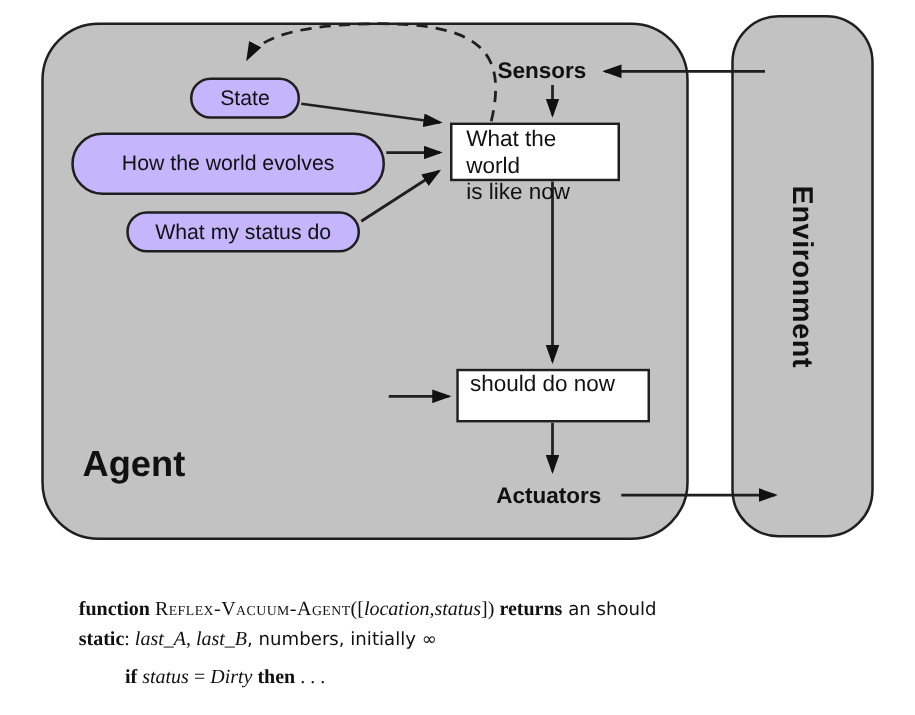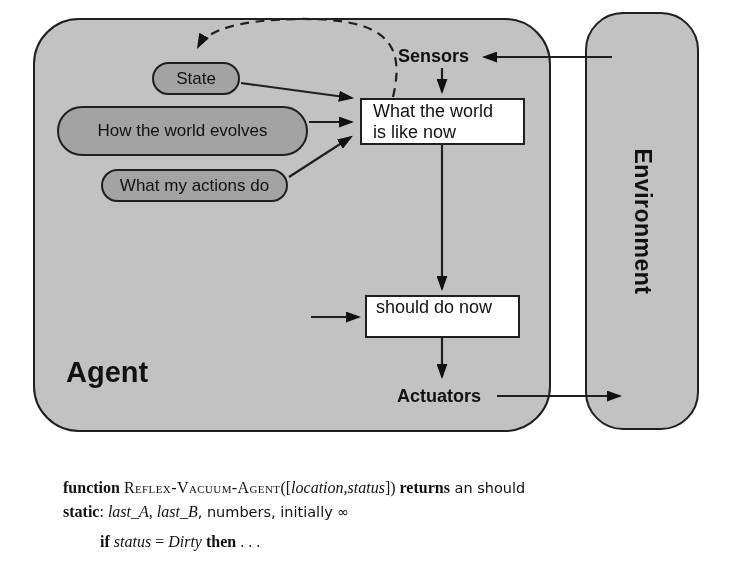--- a/index.html
+++ b/index.html
@@ -7,33 +7,33 @@
     position:relative;width:732px;height:572px;background:#fff;overflow:hidden;
     font-family:"Liberation Sans", sans-serif;color:var(--text-black,#111);
   }
   .panel{
     position:absolute;background:var(--panel-gray,#c2c2c2);
     border:2px solid var(--line-black,#1f1f1f);box-sizing:border-box;
   }
   #agent-box{left:33px;top:18px;width:518px;height:414px;border-radius:46px;}
   #env-box{left:585px;top:12px;width:114px;height:418px;border-radius:38px;}
   .oval{
-    position:absolute;background:#a3a3a3;border:2px solid var(--line-black,#1f1f1f);
+    position:absolute;background:#c4b5fd;border:2px solid var(--line-black,#1f1f1f);
     border-radius:999px;display:flex;align-items:center;justify-content:center;
     font-size:17px;white-space:nowrap;box-sizing:border-box;z-index:3;
   }
   #oval-state{left:152px;top:62px;width:88px;height:33px;}
   #oval-evolves{left:57px;top:106px;width:251px;height:50px;}
   #oval-actions{left:101px;top:169px;width:187px;height:33px;}
   #oval-rules{left:88px;top:298px;width:221px;height:33px;}
   .wbox{
     position:absolute;background:#fff;border:2px solid var(--line-black,#1f1f1f);
     box-sizing:border-box;font-size:18px;line-height:21px;z-index:3;
   }
-  #box-world{left:360px;top:98px;width:165px;height:47px;padding:1px 16px 0 11px;}
+  #box-world{left:360px;top:98px;width:136px;height:47px;padding:1px 16px 0 11px;}
   #box-action{left:365px;top:295px;width:155px;height:43px;padding:0 0 0 9px;}
   .io-label{position:absolute;font-weight:bold;font-size:18px;z-index:3;white-space:nowrap;}
   #sensors-label{left:398px;top:46px;}
   #actuators-label{left:397px;top:386px;}
   #agent-label{position:absolute;left:66px;top:356px;font-weight:bold;font-size:29px;z-index:3;}
   #env-label-wrap{position:absolute;left:585px;top:12px;width:114px;height:418px;
     display:flex;align-items:center;justify-content:center;z-index:3;}
   #env-label{transform:rotate(90deg);font-weight:bold;font-size:23px;letter-spacing:0.5px;white-space:nowrap;}
   #arrow-layer{position:absolute;left:0;top:0;z-index:2;pointer-events:none;}
   #arrow-layer line, #arrow-layer path{stroke:var(--line-black,#111);stroke-width:2.2;fill:none;}
@@ -74,21 +74,21 @@
     <line x1="497" y1="396" x2="620" y2="396" marker-end="url(#ah)"></line>
   </svg>
 
   <div id="oval-state" class="oval">
     <span>State</span>
   </div>
   <div id="oval-evolves" class="oval">
     <span>How the world evolves</span>
   </div>
   <div id="oval-actions" class="oval">
-    <span>What my actions do</span>
+    <span>What my status do</span>
   </div>
 
   <div id="box-world" class="wbox">
     <div>What the world</div>
     <div>is like now</div>
   </div>
   <div id="box-action" class="wbox">
     <div>should do now</div>
   </div>
 

